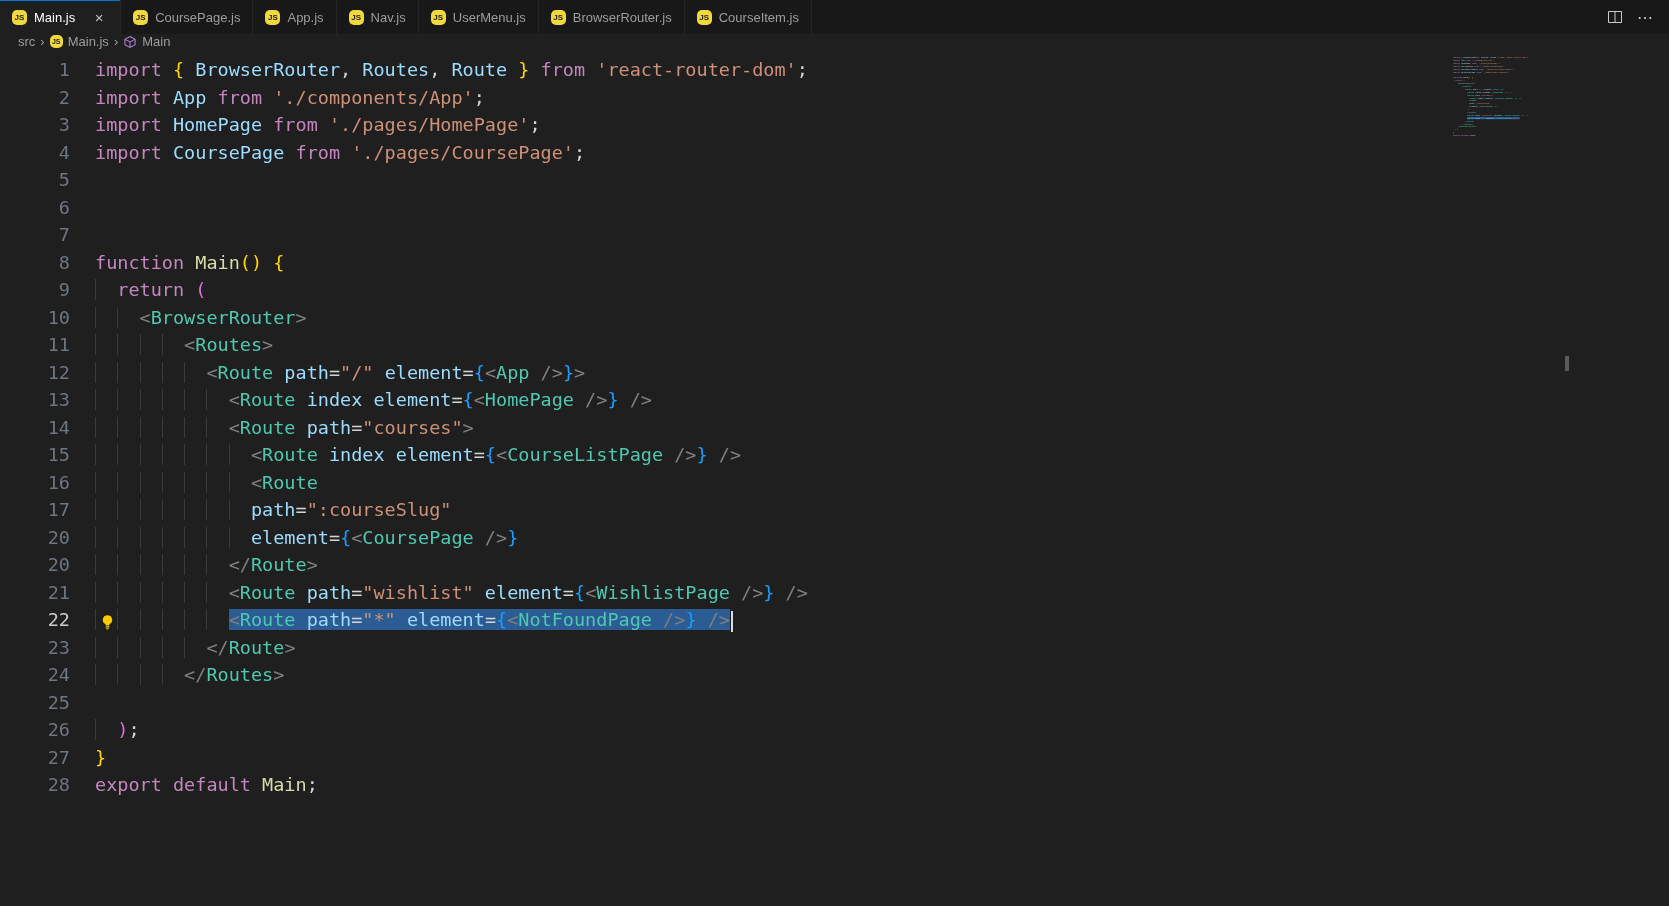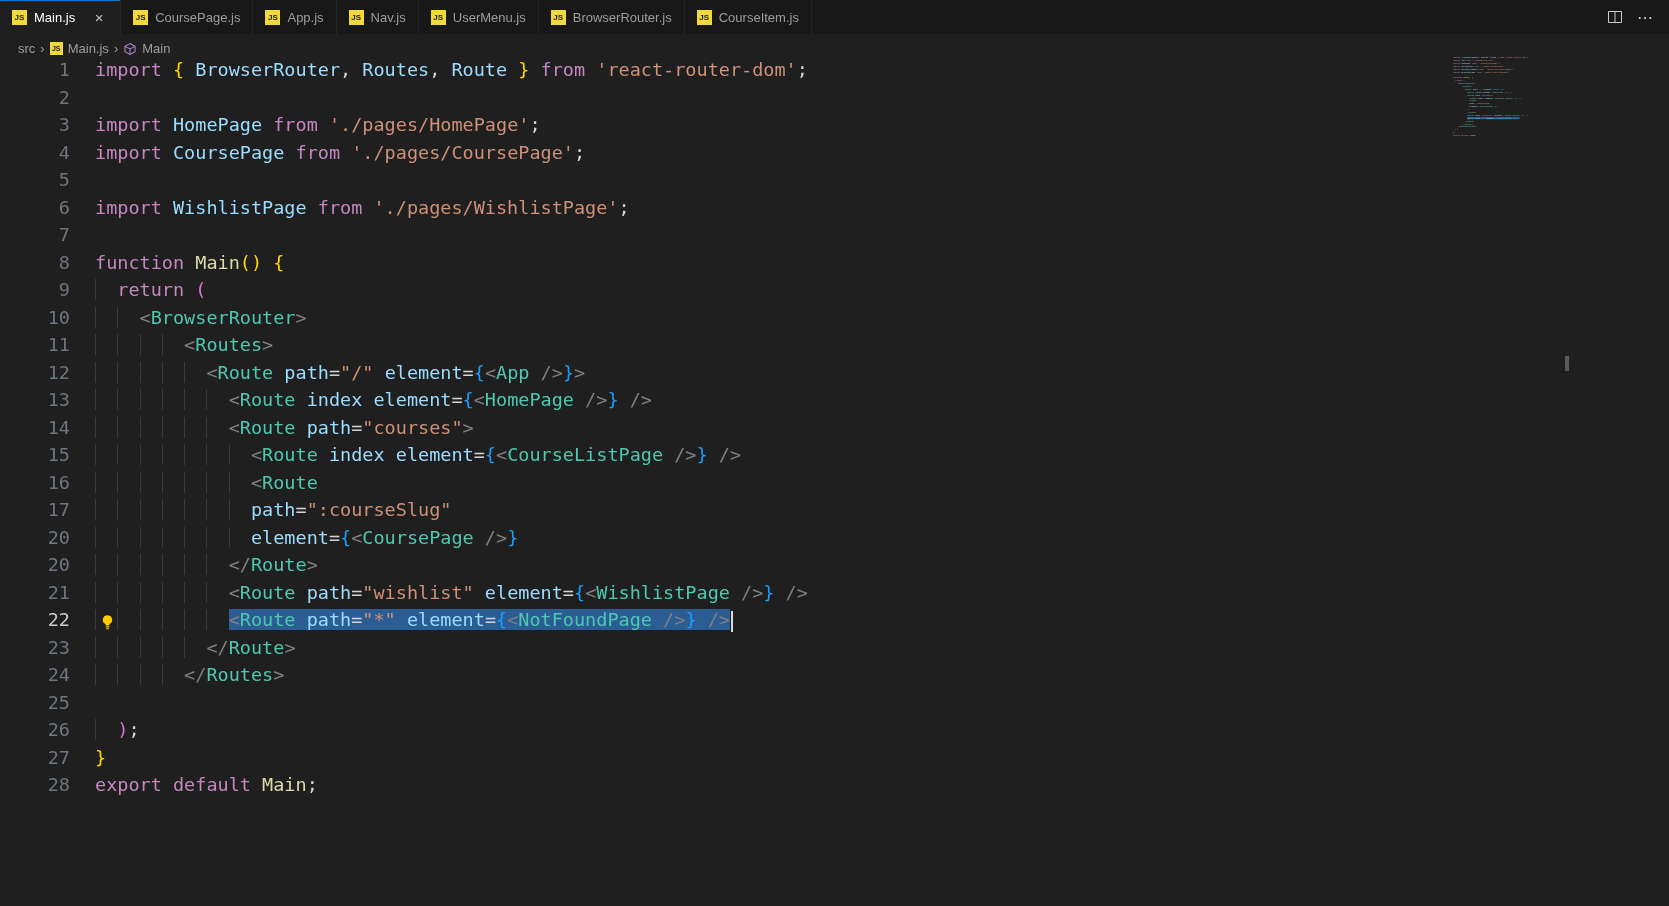--- a/index.html
+++ b/index.html
@@ -32,21 +32,21 @@
   }
   .tab.active {
     background: var(--editor-bg, #1f1f1f);
     color: var(--tab-active-fg, #ffffff);
   }
   .tab.active::before {
     content: ''; position: absolute; top: 0; left: 0; right: 0; height: 1px;
     background: var(--accent, #0078d4);
   }
   .file-icon-js {
-    width: 15px; height: 15px; border-radius: 0;
+    width: 15px; height: 15px; border-radius: 5px;
     background: var(--js-icon-bg, #f1d93b);
     color: #201d12;
     font-size: 8px; font-weight: bold;
     display: inline-flex; align-items: center; justify-content: center;
     flex: none;
   }
   .file-icon-js.small { width: 13px; height: 13px; font-size: 7px; }
   .tab-close {
     margin-left: 8px; font-size: 15px; line-height: 1;
     color: #c5c5c5;
@@ -59,21 +59,21 @@
     background: none; border: none;
     color: #cccccc;
     width: 28px; height: 26px;
     display: flex; align-items: center; justify-content: center;
     font-size: 16px; cursor: pointer; border-radius: 4px;
   }
 
   
   .breadcrumb {
     height: 22px;
-    display: flex; align-items: flex-end;
+    display: flex; align-items: flex-start;
     padding-left: 18px;
     color: var(--breadcrumb-fg, #9d9d9d);
     font-size: 13px;
     background: var(--editor-bg, #1f1f1f);
   }
   .bc-item { display: inline-flex; align-items: center; gap: 5px; cursor: pointer; }
   .bc-sep { margin: 0 5px; font-size: 13px; color: var(--breadcrumb-fg, #9d9d9d); }
   .method-icon { color: var(--method-icon, #b180d7); display: inline-flex; align-items: center; }
 
   
@@ -218,39 +218,39 @@
   <div class="editor">
     <div class="lines" id="lines">
         <div class="code-line">
           <div class="line-number">1</div>
           <div class="glyph-margin"></div>
           <div class="line-content"><span class="tok-kw">import</span><span class="tok-plain"> </span><span class="tok-b1">{</span><span class="tok-var"> BrowserRouter</span><span class="tok-plain">,</span><span class="tok-var"> Routes</span><span class="tok-plain">,</span><span class="tok-var"> Route</span><span class="tok-plain"> </span><span class="tok-b1">}</span><span class="tok-kw"> from</span><span class="tok-str"> 'react-router-dom'</span><span class="tok-plain">;</span></div>
         </div>
         <div class="code-line">
           <div class="line-number">2</div>
           <div class="glyph-margin"></div>
+          <div class="line-content"><span class="tok-kw">import</span><span class="tok-var"> App</span><span class="tok-kw"> from</span><span class="tok-str"> './components/App'</span><span class="tok-plain">;</span></div>
         </div>
         <div class="code-line">
           <div class="line-number">3</div>
           <div class="glyph-margin"></div>
           <div class="line-content"><span class="tok-kw">import</span><span class="tok-var"> HomePage</span><span class="tok-kw"> from</span><span class="tok-str"> './pages/HomePage'</span><span class="tok-plain">;</span></div>
         </div>
         <div class="code-line">
           <div class="line-number">4</div>
           <div class="glyph-margin"></div>
           <div class="line-content"><span class="tok-kw">import</span><span class="tok-var"> CoursePage</span><span class="tok-kw"> from</span><span class="tok-str"> './pages/CoursePage'</span><span class="tok-plain">;</span></div>
         </div>
         <div class="code-line">
           <div class="line-number">5</div>
           <div class="glyph-margin"></div>
         </div>
         <div class="code-line">
           <div class="line-number">6</div>
           <div class="glyph-margin"></div>
-          <div class="line-content"><span class="tok-kw">import</span><span class="tok-var"> WishlistPage</span><span class="tok-kw"> from</span><span class="tok-str"> './pages/WishlistPage'</span><span class="tok-plain">;</span></div>
         </div>
         <div class="code-line">
           <div class="line-number">7</div>
           <div class="glyph-margin"></div>
           <div class="line-content"></div>
         </div>
         <div class="code-line">
           <div class="line-number">8</div>
           <div class="glyph-margin"></div>
           <div class="line-content"><span class="tok-kw">function</span><span class="tok-fn"> Main</span><span class="tok-b1">()</span><span class="tok-plain"> </span><span class="tok-b1">{</span></div>

